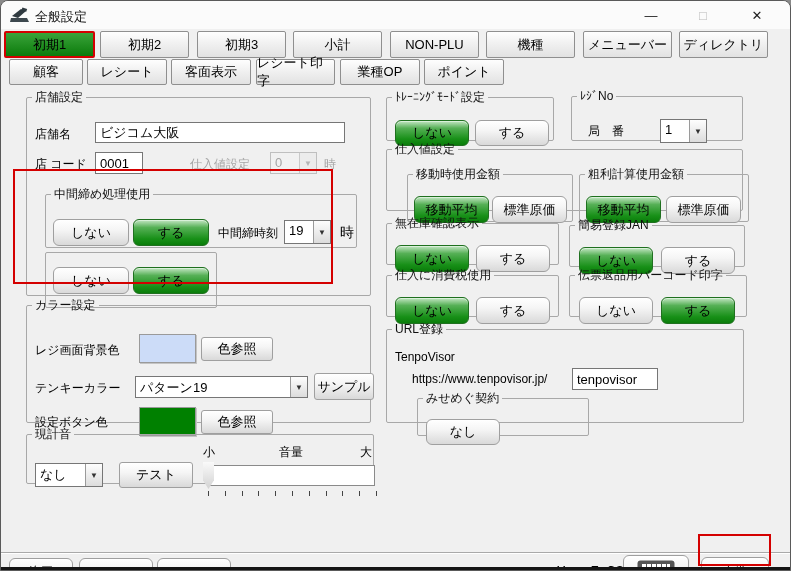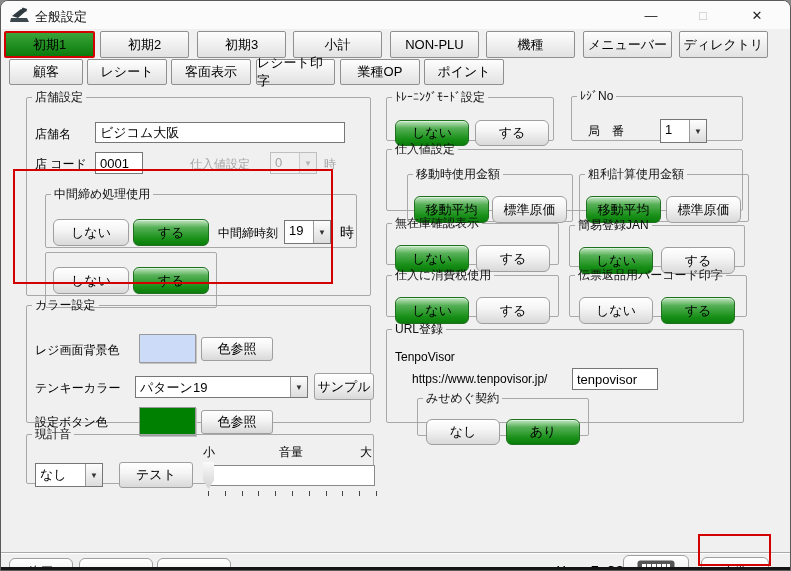--- a/index.html
+++ b/index.html
@@ -205,21 +205,20 @@
   </fieldset>
 
   <fieldset class="grp" style="left:373px;top:320px;width:358px;height:102px">
     <legend>URL登録</legend>
     <span class="lbl" style="left:8px;top:12px">TenpoVisor</span>
     <span class="lbl" style="left:25px;top:34px">https://www.tenpovisor.jp/</span>
     <input class="tin" style="left: 185px; top: 30px; width: 86px; height: 22px;" value="tenpovisor">
     <fieldset class="grp" style="left:18px;top:52px;width:172px;height:46px">
       <legend>みせめぐ契約</legend>
       <div class="btn" style="left:8px;top:12px;width:74px;height:26px">なし</div>
-      <div class="btn on" style="left:88px;top:12px;width:74px;height:26px">あり</div>
     </fieldset>
   </fieldset>
 
   <div class="footer">
     <div class="btn" style="left:8px;top:5px;width:64px;height:28px">終了</div>
     <div class="btn" style="left:78px;top:5px;width:74px;height:28px">←</div>
     <div class="btn" style="left:156px;top:5px;width:74px;height:28px">→</div>
     <span class="ver" style="left:556px;top:10px">Ver 7.32</span>
     <div class="btn" style="left:622px;top:2px;width:66px;height:31px">
       <svg width="38" height="22" viewBox="0 0 38 22">

